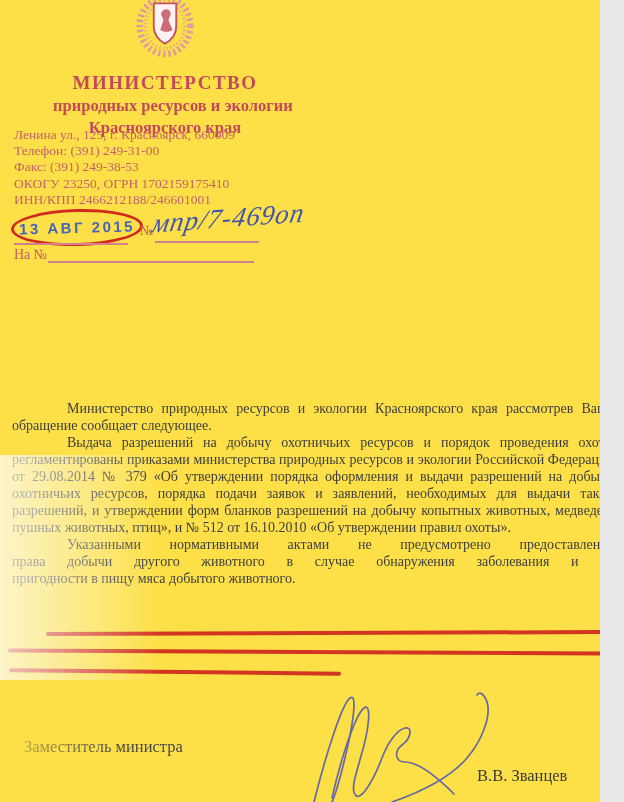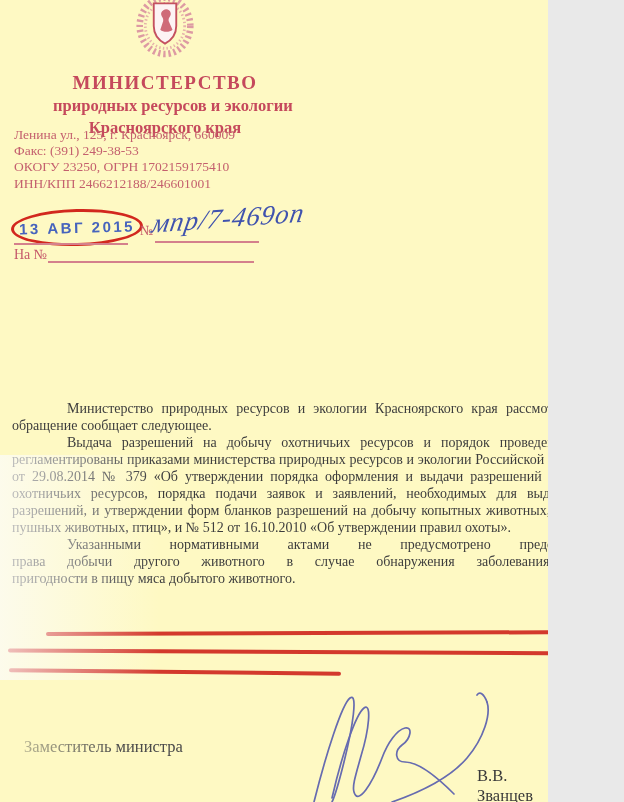--- a/index.html
+++ b/index.html
@@ -1,17 +1,17 @@
 <!DOCTYPE html>
 <html><head>
 <meta charset="utf-8">
 <style>
   html,body{margin:0;padding:0;}
   body{width:624px;height:802px;background:#e9e9e9;font-family:"Liberation Serif", serif;}
-  .page{position:relative;width:548px;height:802px;background:#fef9c3;overflow:hidden;}
+  .page{position:relative;width:600px;height:802px;background:#fde047;overflow:hidden;}
 
   
   .letterhead{position:absolute;left:0;top:-10px;width:330px;text-align:center;color:#c5495c;}
   .emblem{display:block;margin:0 auto;}
   .ministry-1{margin:14px 0 0 0;font-size:19px;font-weight:bold;letter-spacing:1.5px;color:#c5495c;}
   .ministry-2{margin:2px 0 0 16px;font-size:16.5px;font-weight:bold;color:#c5495c;}
   .ministry-3{margin:2px 0 0 0;font-size:16.5px;font-weight:bold;color:#c5495c;}
 
   .address{position:absolute;left:14px;top:127px;font-size:13.5px;line-height:16.2px;color:#c4606e;}
   .address div{white-space:nowrap;}
@@ -68,20 +68,21 @@
       <path d="M20,14 h24 v24 c0,9 -5,15 -12,19 c-7,-4 -12,-10 -12,-19 z" fill="#fdf3f4" stroke="#c4515f" stroke-width="2"></path>
       <path d="M28,24 c2,-5 9,-5 10,0 c1,4 -3,5 -2,9 l4,9 c-3,3 -10,3 -13,0 l3,-9 c1,-4 -3,-5 -2,-9 z" fill="#cf6b78"></path>
     </svg>
     <h1 class="ministry-1">МИНИСТЕРСТВО</h1>
     <div class="ministry-2">природных ресурсов и экологии</div>
     <div class="ministry-3">Красноярского края</div>
   </div>
 
   <div class="address">
     <div>Ленина ул., 125, г. Красноярск, 660009</div>
+    <div>Телефон: (391) 249-31-00</div>
     <div>Факс: (391) 249-38-53</div>
     <div>ОКОГУ 23250, ОГРН 1702159175410</div>
     <div>ИНН/КПП 2466212188/246601001</div>
   </div>
 
   <div class="date-oval">
     <span class="date-text">13 АВГ 2015</span>
   </div>
   <div class="line-under-date"></div>
   <span class="num-label">№</span>

